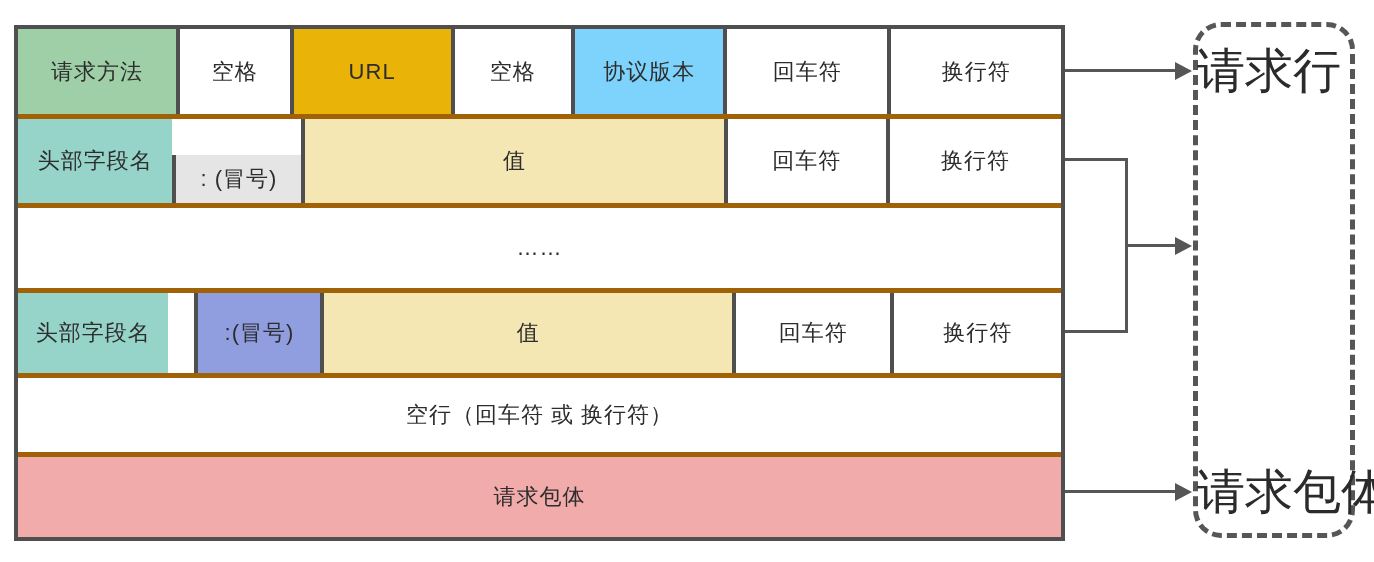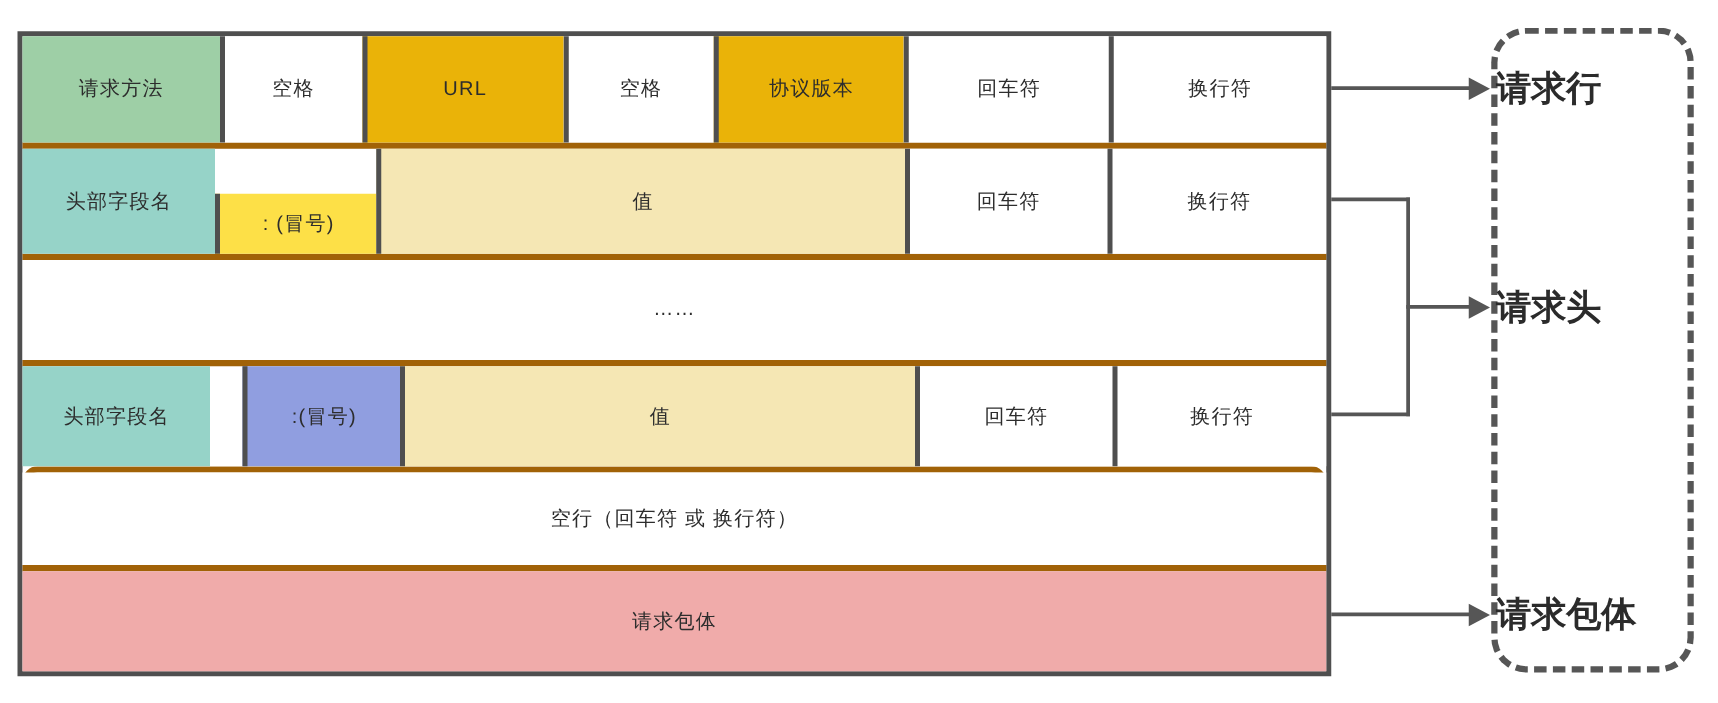--- a/index.html
+++ b/index.html
@@ -8,71 +8,71 @@
     font-family:"Liberation Sans","DejaVu Sans",sans-serif; overflow:hidden;
   }
   
   .msg-table {
     position:absolute; left:14px; top:25px; width:1051px;
     border:4px solid #4f4f4f; box-sizing:border-box; background:#ffffff;
   }
   .row { display:flex; border-top:5px solid #a16207; }
   .row:first-child { border-top:none; }
   .r1 { height:85px; } .r2 { height:84px; } .r3 { height:80px; }
-  .r4 { height:80px; } .r5 { height:74px;border-radius:12px; } .r6 { height:80px; }
+  .r4 { height:80px; } .r5 { height:74px; } .r6 { height:80px; }
   .cell {
     border-left:4px solid #4f4f4f; display:flex; align-items:center; justify-content:center;
-    font-size:16px; color:#2d2d2d; background:#ffffff; min-width:0; letter-spacing:1px;
+    font-size:22px; color:#2d2d2d; background:#ffffff; min-width:0; letter-spacing:1px;
   }
   .cell:first-child { border-left:none; }
   .full { flex:1; }
   
   .hline { position:absolute; height:3px; }
   .vline { position:absolute; width:3px; }
   .arrowhead {
     position:absolute; width:0; height:0;
     border-top:9px solid transparent; border-bottom:9px solid transparent;
     border-left:17px solid #565656;
   }
   
   .legend-box {
     position:absolute; left:1193px; top:22px; width:162px; height:516px;
     border:5px dashed #565656; border-radius:28px; box-sizing:border-box;
   }
   .legend-label {
     position:absolute; left:1197px; width:158px; height:44px; line-height:44px;
-    font-size:28px; font-weight:bold; color:#2b2b2b; white-space:nowrap;
+    font-size:48px; font-weight:normal; color:#2b2b2b; white-space:nowrap;
   }
   .ll1 { top:49px; } .ll2 { top:224px; } .ll3 { top:470px; }
   
   .watermark {
     position:absolute; right:6px; top:535px; font-size:17px; color:#b0b0b0;
     letter-spacing:1px; z-index:5;
   }
 </style>
 </head>
 <body>
 
 <div class="canvas">
 
   <div class="msg-table">
 
     <div class="row r1">
       <div class="cell" style="flex: 163 1 0%; background-color: rgb(158, 207, 166);">请求方法</div>
       <div class="cell" style="flex:113">空格</div>
       <div class="cell" style="flex: 162 1 0%; background-color: #eab308;">URL</div>
       <div class="cell" style="flex:120">空格</div>
-      <div class="cell" style="flex: 153 1 0%; background-color: #eab308;">协议版本</div>
+      <div class="cell" style="flex: 153 1 0%; background-color: #7dd3fc;">协议版本</div>
       <div class="cell" style="flex:165">回车符</div>
       <div class="cell" style="flex:175">换行符</div>
     </div>
 
     <div class="row r2">
       <div class="cell" style="flex: 158 1 0%; background-color: rgb(150, 211, 200);">头部字段名</div>
-      <div class="cell" style="flex: 128 1 0%; background-color: #fde047; margin-top: 36px;">: (冒号)</div>
+      <div class="cell" style="flex: 128 1 0%; background-color: #e5e5e5; margin-top: 36px;">: (冒号)</div>
       <div class="cell" style="flex: 428 1 0%; background-color: rgb(245, 231, 180);">值</div>
       <div class="cell" style="flex:162">回车符</div>
       <div class="cell" style="flex:175">换行符</div>
     </div>
 
     <div class="row r3">
       <div class="cell full">……</div>
     </div>
 
     <div class="row r4">
@@ -99,17 +99,16 @@
   <div class="vline" style="left: 1125px; top: 158px; height: 175px; background-color: rgb(86, 86, 86);"></div>
   <div class="hline" style="left: 1065px; top: 330px; width: 63px; background-color: rgb(86, 86, 86);"></div>
   <div class="hline" style="left: 1125px; top: 244px; width: 54px; background-color: rgb(86, 86, 86);"></div>
   <div class="arrowhead" style="left: 1175px; top: 237px; border-left-color: rgb(86, 86, 86);"></div>
 
   <div class="hline" style="left: 1065px; top: 490px; width: 114px; background-color: rgb(86, 86, 86);"></div>
   <div class="arrowhead" style="left: 1175px; top: 483px; border-left-color: rgb(86, 86, 86);"></div>
 
   <div class="legend-box" style="border-color: rgb(86, 86, 86);"></div>
   <div class="legend-label ll1">请求行</div>
-  <div class="legend-label ll2">请求头</div>
   <div class="legend-label ll3">请求包体</div>
 
 
 </div>
 
 </body></html>

